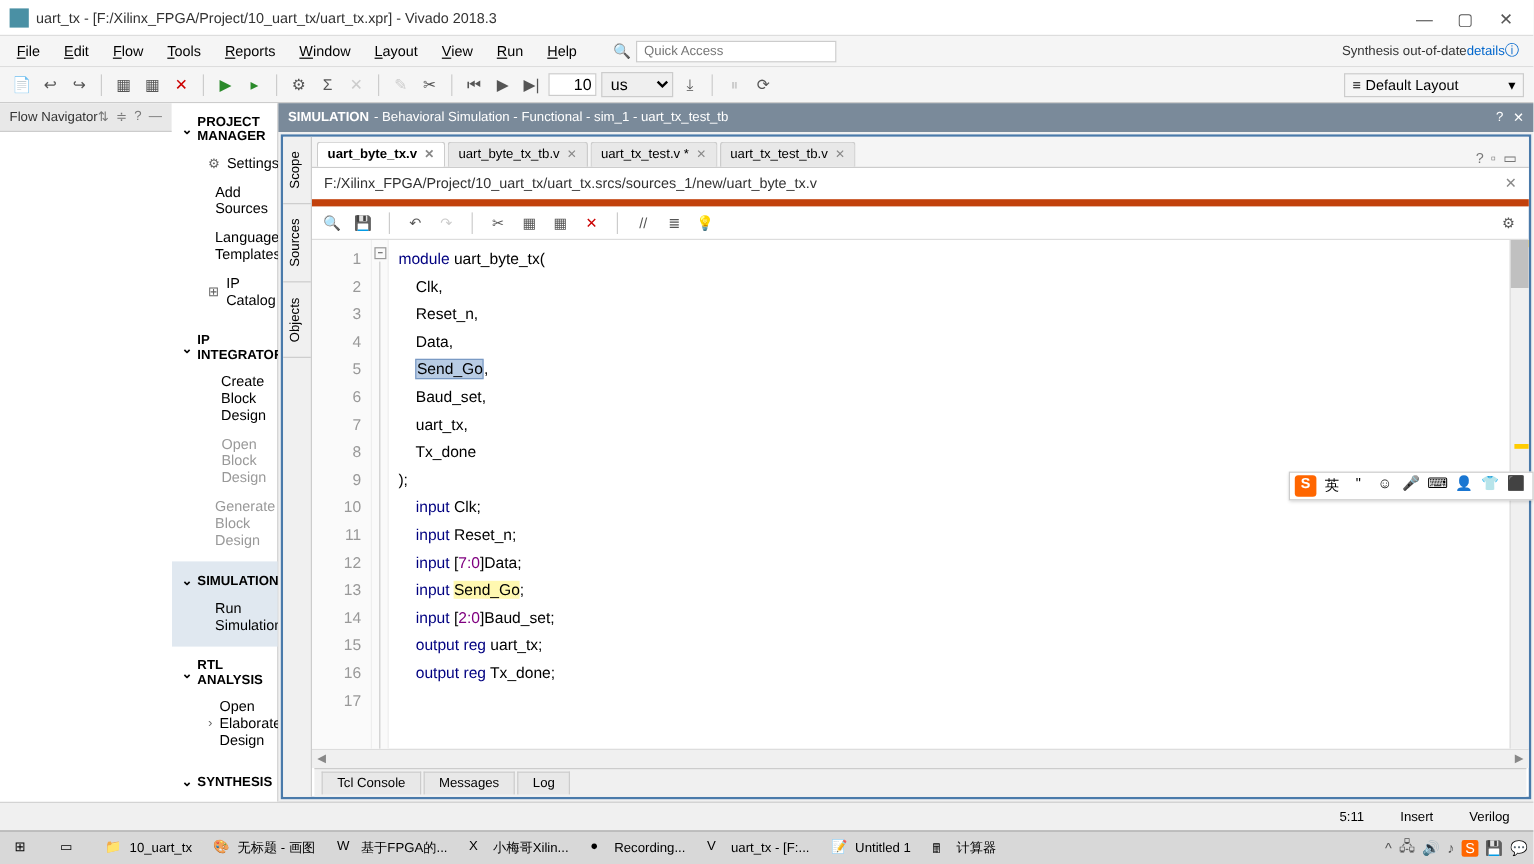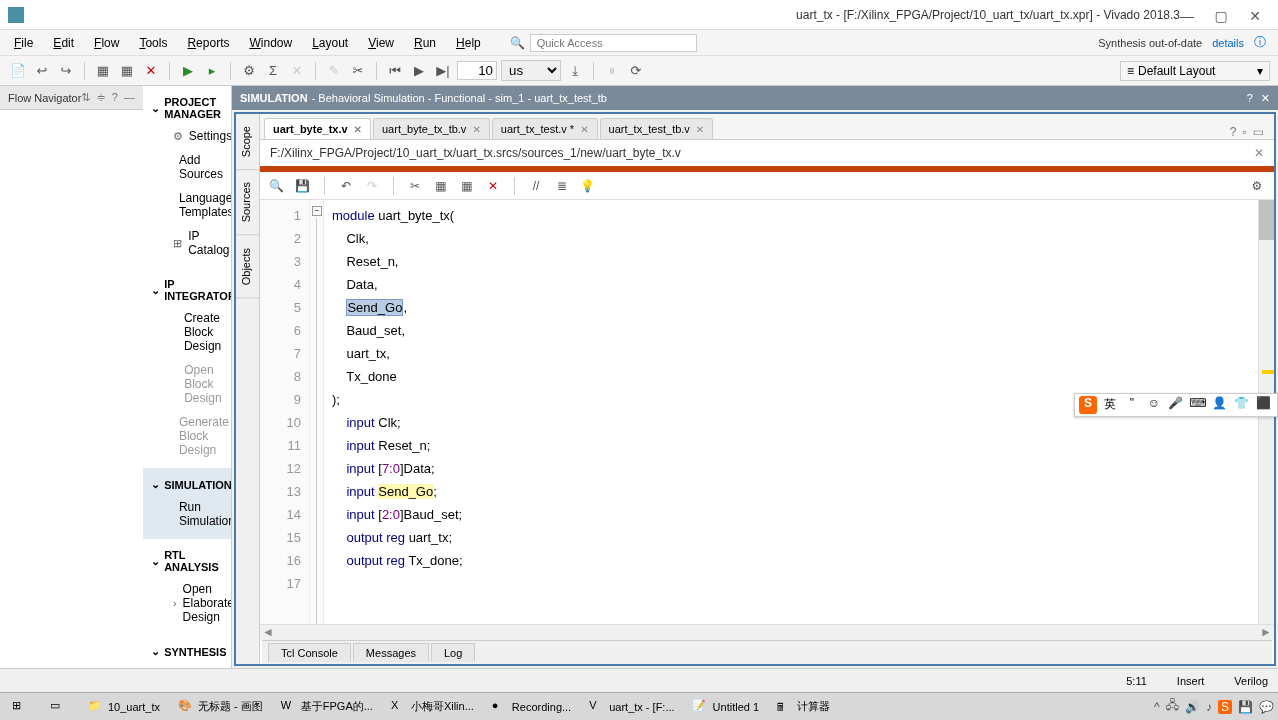--- a/index.html
+++ b/index.html
@@ -1,32 +1,32 @@
 <!DOCTYPE html>
 <html><head>
 <meta charset="utf-8">
 <style>
 * { margin: 0; padding: 0; box-sizing: border-box; font-family: "Segoe UI", Arial, sans-serif; }
 body { width: 1278px; height: 720px; overflow: hidden; background: #f0f0f0; font-size: 12px; }
 
 
 .titlebar { height: 30px; background: #fff; display: flex; align-items: center; padding: 0 8px; border-bottom: 1px solid #ddd; }
 .titlebar-icon { width: 16px; height: 16px; background: #4a90a4; margin-right: 6px; }
-.titlebar-text { flex: 1; font-size: 12px; color: #333; text-align: right; }
+.titlebar-text { flex: 1; font-size: 12px; color: #333; }
 .win-controls { display: flex; gap: 20px; padding-right: 8px; }
 .win-btn { width: 14px; height: 14px; cursor: pointer; color: #555; font-size: 14px; text-align: center; }
 
 
 .menubar { height: 26px; background: #f5f5f5; display: flex; align-items: center; padding: 0 4px; border-bottom: 1px solid #ddd; }
 .menu-item { padding: 4px 10px; cursor: pointer; font-size: 12px; }
 .menu-item u { text-decoration: underline; }
 .quick-access { margin-left: 20px; display: flex; align-items: center; }
 .quick-access input { border: 1px solid #ccc; padding: 2px 6px; width: 167px; background: #fff; font-size: 11px; }
 .search-icon-small { margin-right: 4px; color: #888; }
-.right-status { margin-left: auto; display: flex; align-items: center; gap: 10px; padding-right: 8px; }
+.right-status { margin-left: auto; display: flex; align-items: center; padding-right: 8px; }
 .synth-status { color: #333; font-size: 11px; }
 .details-link { color: #0066cc; font-size: 11px; cursor: pointer; }
 .info-icon { color: #0066cc; }
 
 
 .toolbar { height: 30px; background: #f5f5f5; display: flex; align-items: center; padding: 0 8px; border-bottom: 1px solid #ccc; gap: 4px; }
 .tb-btn { width: 20px; height: 20px; cursor: pointer; display: flex; align-items: center; justify-content: center; font-size: 13px; color: #555; }
 .tb-sep { width: 1px; height: 18px; background: #ccc; margin: 0 4px; }
 .tb-time-input { width: 40px; border: 1px solid #ccc; text-align: right; padding: 1px 3px; }
 .tb-time-unit { border: 1px solid #ccc; padding: 1px 3px; width: 60px; }
@@ -91,21 +91,21 @@
 .scroll-marker2 { position: absolute; right: 0; width: 12px; height: 4px; background: #ffcc00; top: 170px; }
 
 .scroll-h { height: 16px; background: #f0f0f0; border-top: 1px solid #ddd; display: flex; }
 .scroll-arrow { width: 16px; text-align: center; color: #888; }
 
 
 .bottom-tabs { height: 24px; background: #f0f0f0; display: flex; align-items: center; border-top: 1px solid #ccc; padding-left: 6px; margin: 0 2px; }
 .bottom-tab { padding: 3px 12px; border: 1px solid #ccc; border-bottom: none; margin-right: 2px; font-size: 11px; cursor: pointer; background: #e8e8e8; }
 
 
-.statusbar { height: 24px; background: #f0f0f0; display: flex; align-items: center; padding: 0 10px; border-top: 1px solid #ccc; font-size: 11px; }
+.statusbar { height: 24px; background: #f0f0f0; display: flex; align-items: center; padding: 0 20px; border-top: 1px solid #ccc; font-size: 11px; }
 .status-right { margin-left: auto; display: flex; gap: 30px; }
 
 
 .taskbar { height: 28px; background: #d8d8d8; display: flex; align-items: center; padding: 0 4px; border-top: 1px solid #aaa; }
 .task-item { display: flex; align-items: center; padding: 2px 8px; margin-right: 2px; font-size: 11px; cursor: pointer; height: 24px; }
 .task-icon { width: 16px; height: 16px; margin-right: 4px; display: inline-block; }
 .tray { margin-left: auto; display: flex; gap: 6px; align-items: center; color: #555; }
 
 
 .ime-bar { position: absolute; right: 0; top: 393px; background: #fff; border: 1px solid #ccc; display: flex; gap: 4px; padding: 2px 4px; box-shadow: 0 1px 3px rgba(0,0,0,0.2); }

